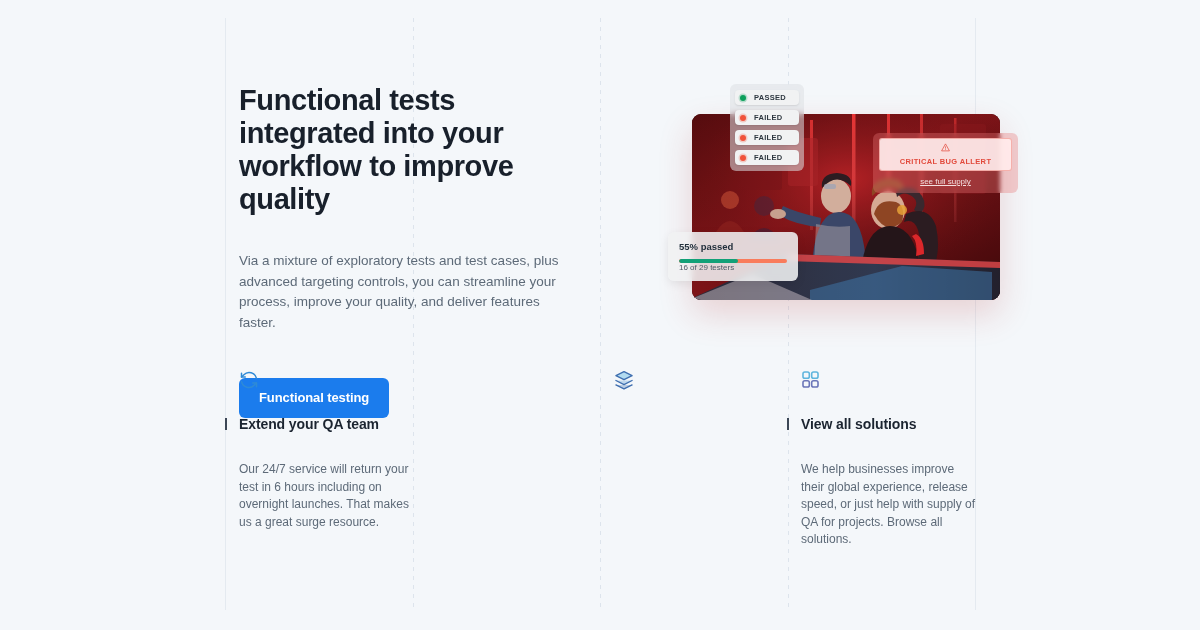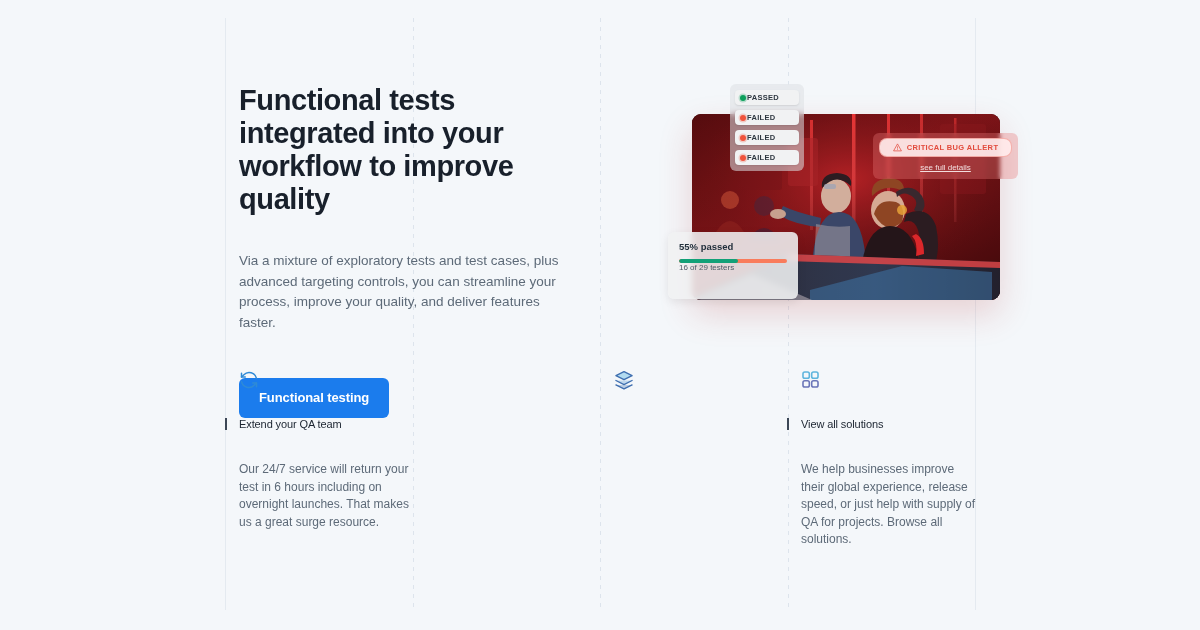--- a/index.html
+++ b/index.html
@@ -93,21 +93,21 @@
     padding: 6px 5px;
     border-radius: 6px;
     background: rgba(220,224,228,0.55);
     backdrop-filter: blur(3px);
     display: flex; flex-direction: column; gap: 5px;
   }
   .badge {
     background: #f1f2f3;
     border-radius: 4px;
     padding: 3px 5px;
-    display: flex; align-items: center; gap: 1px;
+    display: flex; align-items: center; gap: 8px;
     box-shadow: 0 1px 2px rgba(0,0,0,0.10);
   }
   .badge .dot {
     width: 6px; height: 6px; border-radius: 50%;
     flex: 0 0 auto;
   }
   .badge .dot.pass { background: #0ea05c; box-shadow: 0 0 0 1.5px rgba(14,160,92,0.25); }
   .badge .dot.fail { background: #f0533b; box-shadow: 0 0 0 1.5px rgba(240,83,59,0.25); }
   .badge .lbl {
     font-size: 7.5px; font-weight: bold; color: #2e3740;
@@ -120,23 +120,23 @@
     left: 205px; top: 49px;
     width: 145px;
     border-radius: 6px;
     background: rgba(232,120,120,0.35);
     backdrop-filter: blur(2px);
     padding: 5px 6px 7px 6px;
   }
   .alert-pill {
     background: rgba(255,235,235,0.93);
     border: 1px solid rgba(236,120,110,0.5);
-    border-radius: 8px;
+    border-radius: 3px;
     padding: 4px 6px;
-    display: flex; align-items: center; justify-content: center; gap: 5px;
+    display: flex; align-items: center; justify-content: center; gap: 5px; flex-direction: column;
   }
   .alert-pill .txt {
     font-size: 7.5px; font-weight: bold; color: #e24a3c; letter-spacing: 0.35px;
   }
   .alert-link {
     display: block; text-align: center;
     margin-top: 6px;
     font-size: 8px;
     color: #f3dede;
     text-decoration: underline;
@@ -144,21 +144,21 @@
   }
 
   
   .progress-card {
     position: absolute;
     left: 0px; top: 148px;
     width: 130px;
     background: rgba(240,241,242,0.88);
     backdrop-filter: blur(3px);
     border-radius: 6px;
-    padding: 9px 11px 27px 11px;
+    padding: 9px 11px 9px 11px;
     box-shadow: 0 3px 10px rgba(0,0,0,0.08);
   }
   .progress-card .pct {
     font-size: 9.5px; font-weight: bold; color: #22303c;
   }
   .bar {
     margin-top: 7px;
     height: 4px; width: 108px;
     border-radius: 3px;
     background: #f97c5c;
@@ -188,21 +188,21 @@
     width: 175px;
   }
   .f0 { left: 14px; }
   .f1 { left: 201px; }
   .f2 { left: 389px; }
   .f3 { left: 576px; }
 
   .f-icon { height: 26px; margin-bottom: 20px; }
   .f-head {
     position: relative;
-    font-size: 11px; font-weight: normal; color: #1b2430;
+    font-size: 14px; font-weight: bold; color: #1b2430;
     line-height: 17px;
     letter-spacing: -0.1px;
   }
   .f-head .accent {
     position: absolute;
     left: -14px; top: 2px;
     width: 2px; height: 12px;
     background: #3c4756;
   }
   .f-body {
@@ -326,21 +326,21 @@
 
     <div class="alert-wrap">
       <div class="alert-pill">
         <svg width="9" height="9" viewBox="0 0 16 16">
           <path d="M8 1.6 L15 14 H1 Z" fill="none" stroke="#e24a3c" stroke-width="1.3" stroke-linejoin="round"></path>
           <rect x="7.4" y="6" width="1.2" height="4" fill="#e24a3c"></rect>
           <rect x="7.4" y="11" width="1.2" height="1.3" fill="#e24a3c"></rect>
         </svg>
         <span class="txt">CRITICAL BUG ALLERT</span>
       </div>
-      <span class="alert-link">see full details</span>
+      <span class="alert-link">see full supply</span>
     </div>
 
     <div class="progress-card">
       <div class="pct">55% passed</div>
       <div class="bar">
         <div class="fill" style="width: 55%;"></div>
       </div>
       <div class="sub">16 of 29 testers</div>
     </div>
   </div>

